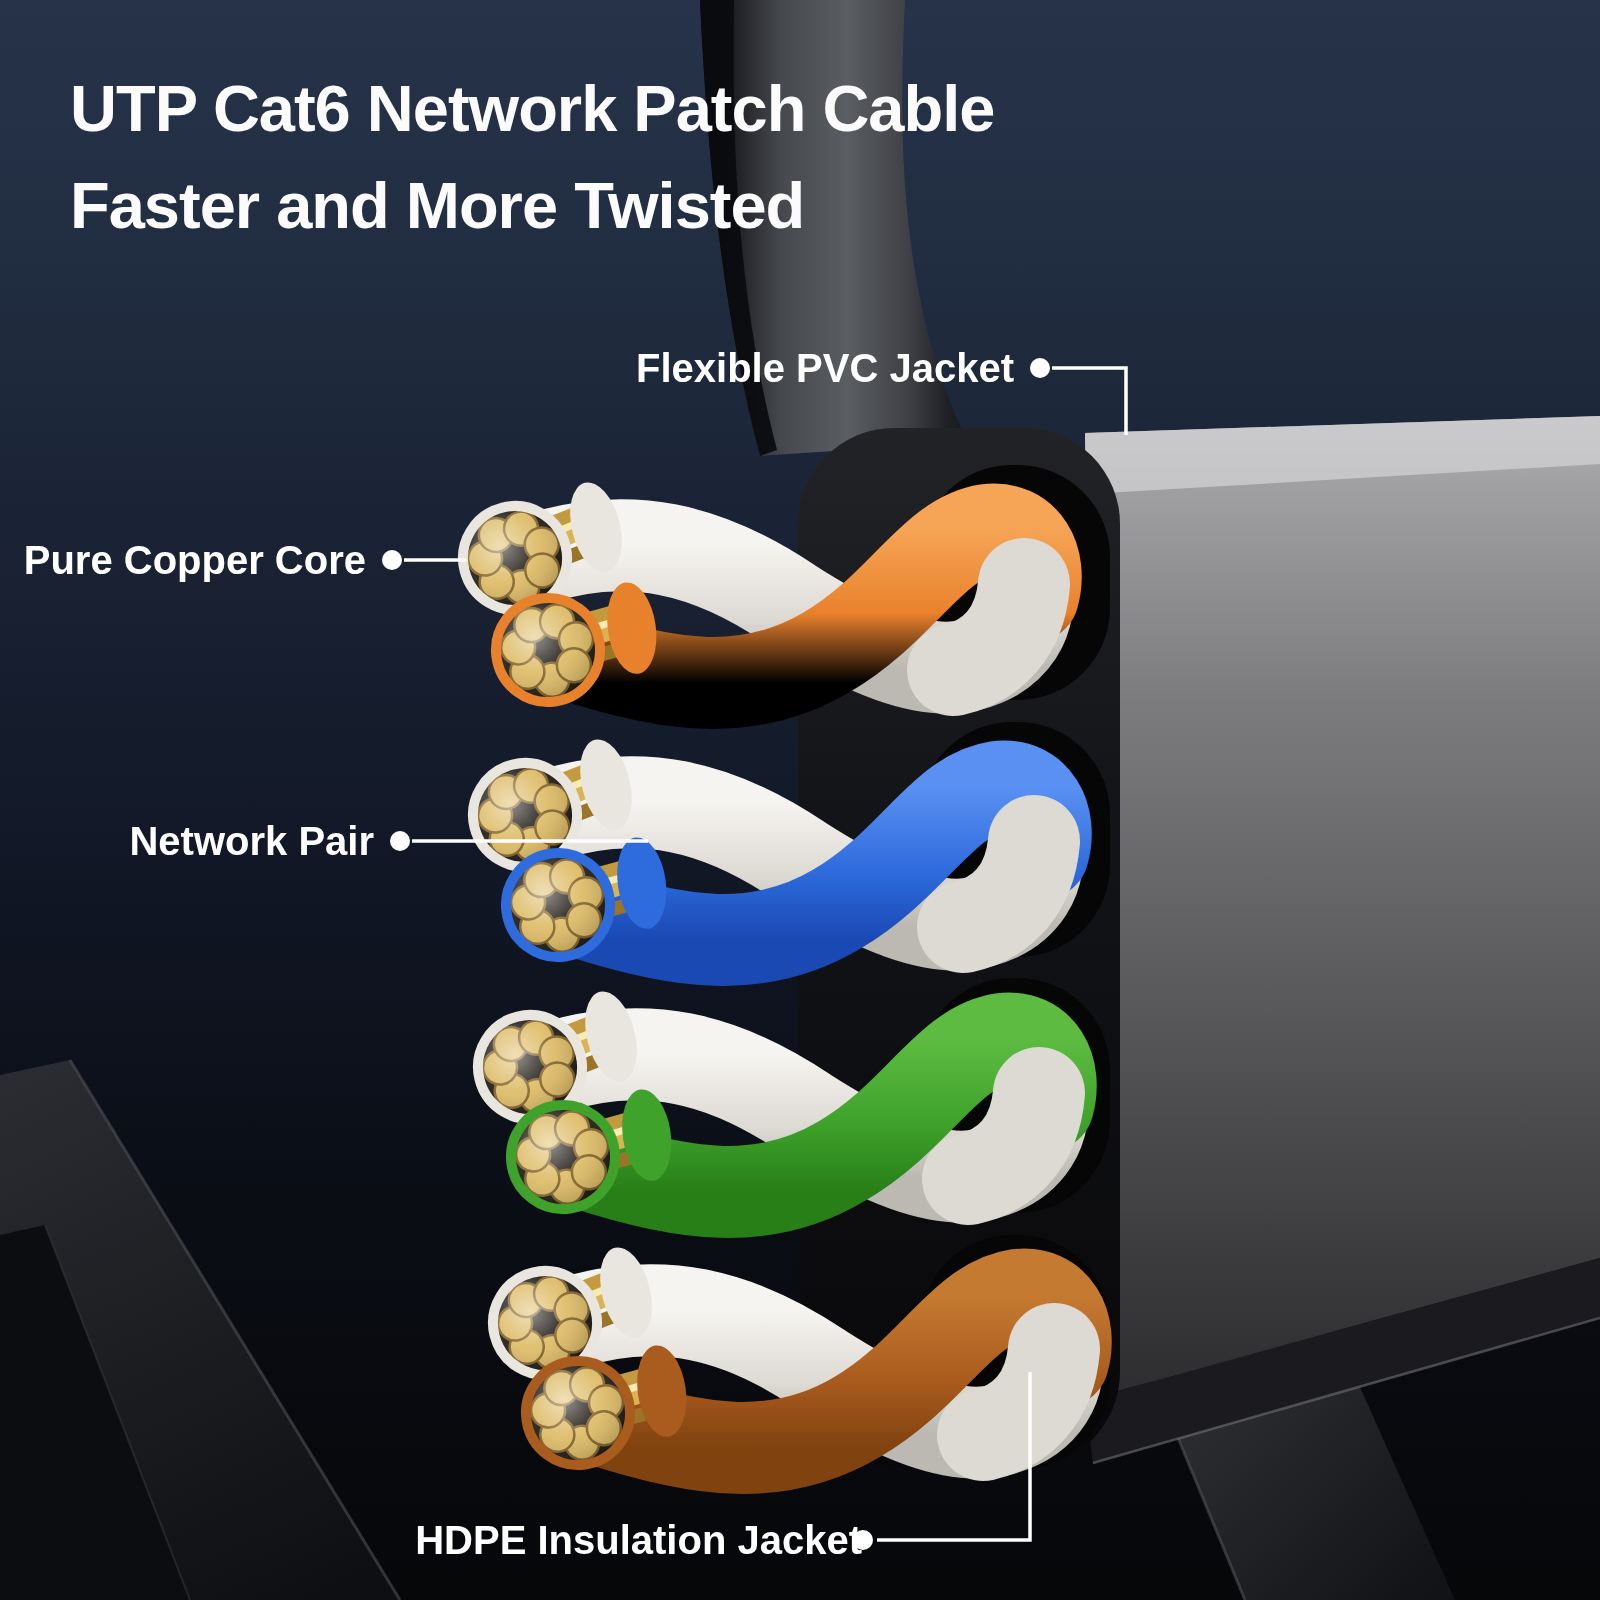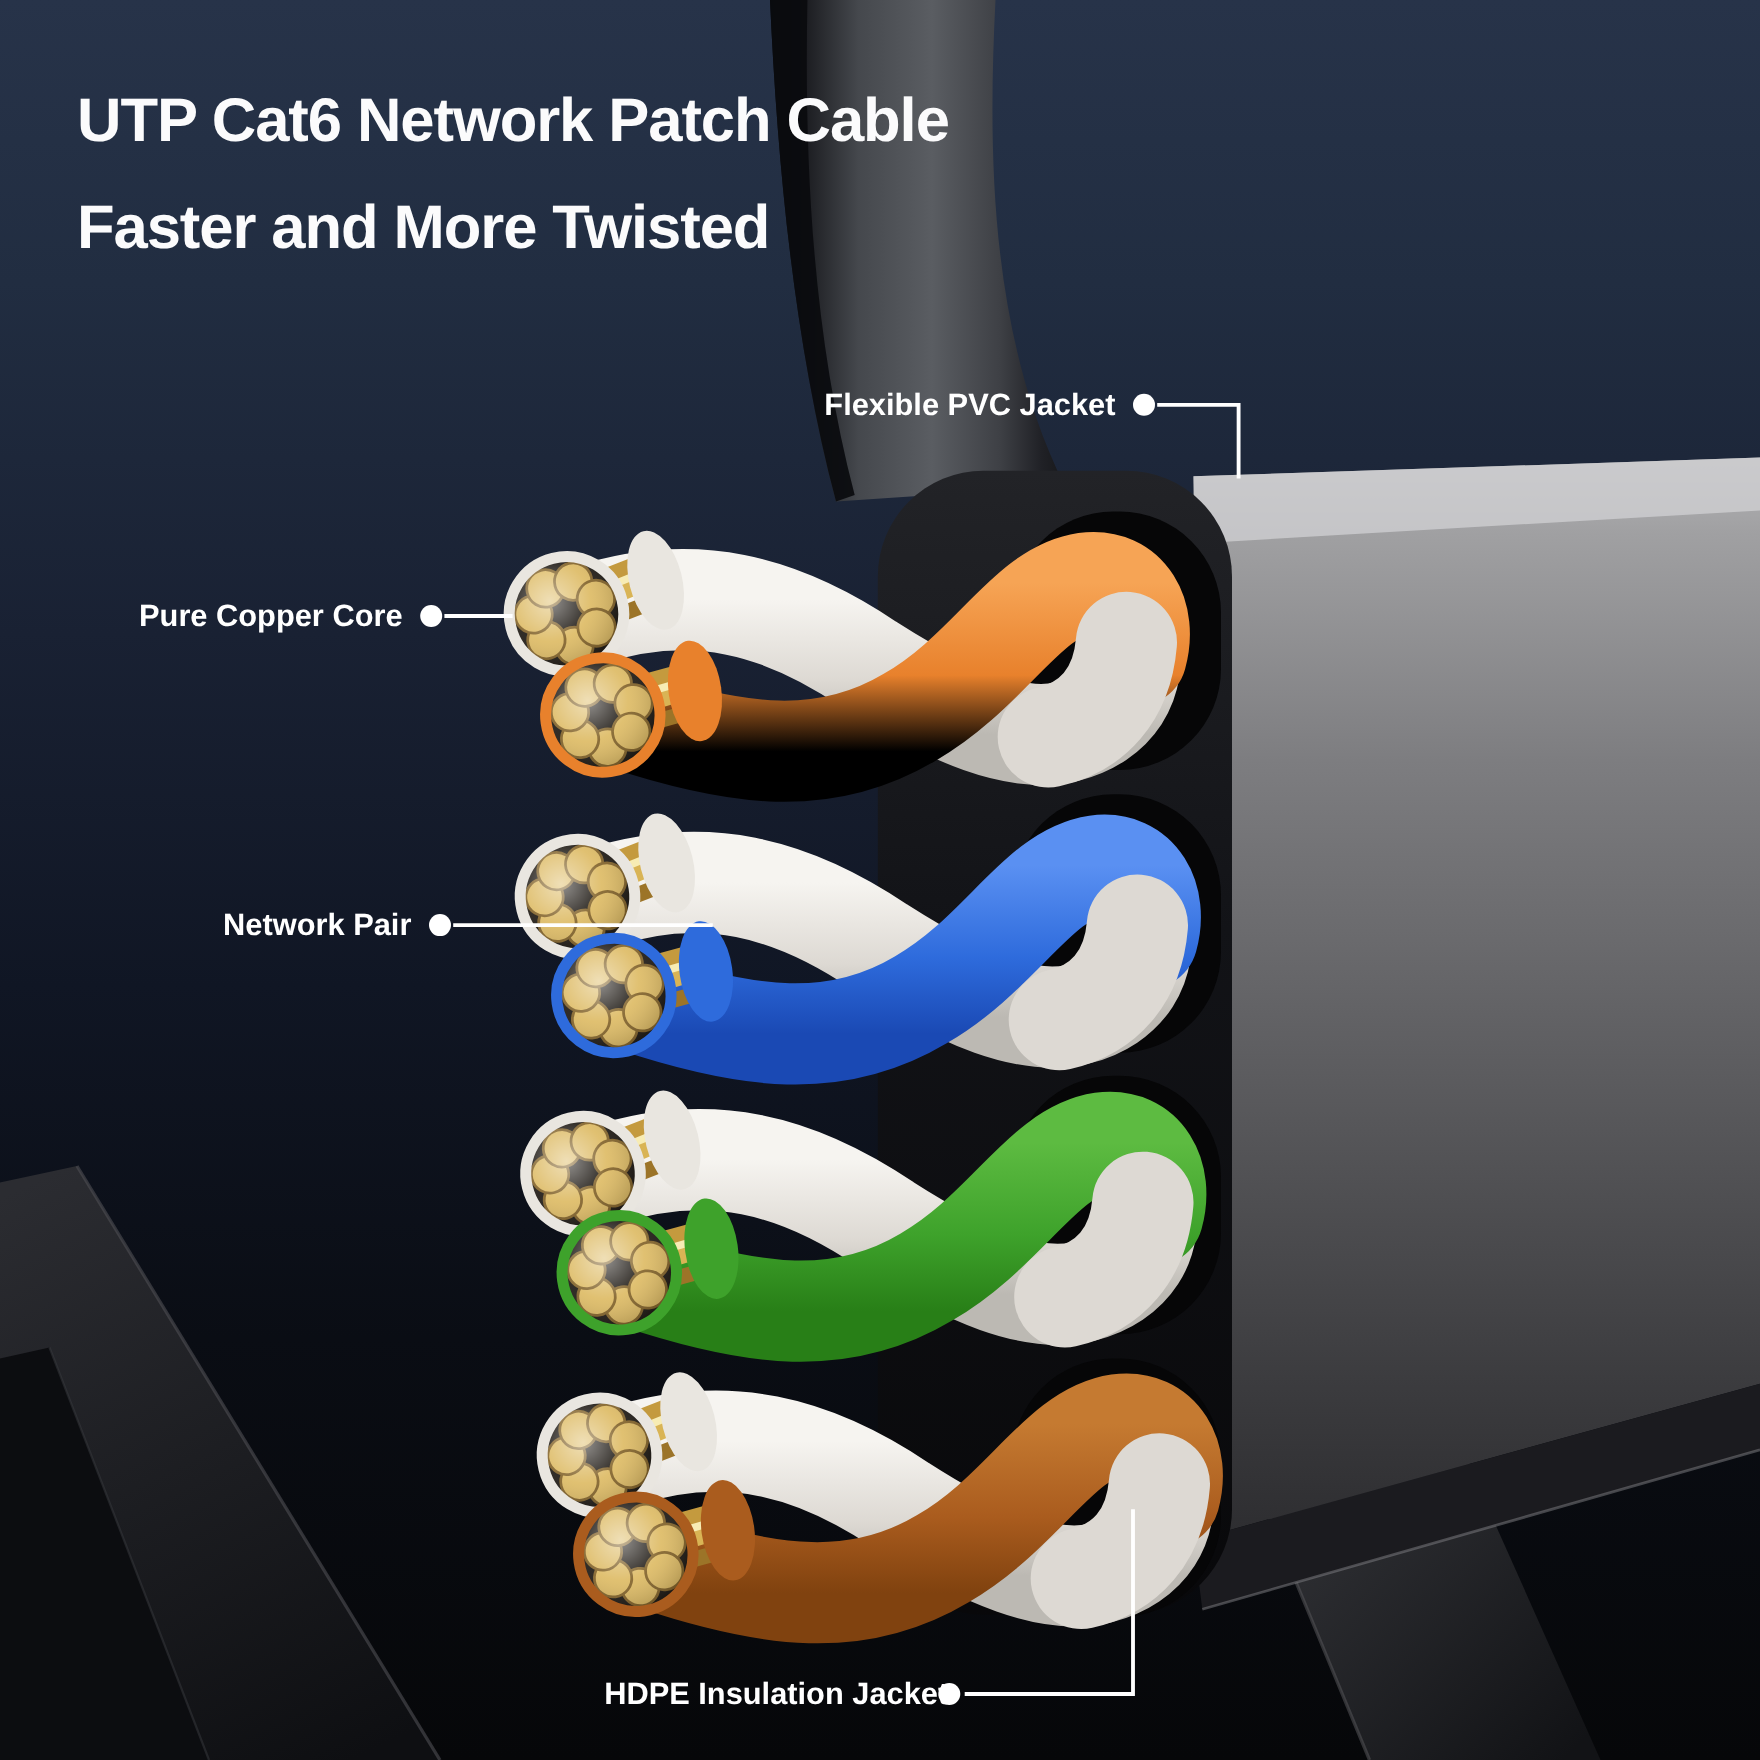--- a/index.html
+++ b/index.html
@@ -4,24 +4,24 @@
 <style>
   html,body{margin:0;padding:0;background:#000;}
   .canvas{
     position:relative;width:1600px;height:1600px;overflow:hidden;
     font-family:"Liberation Sans", sans-serif;
     background:linear-gradient(180deg,#273349 0%,#212d41 16%,#192133 36%,#101624 56%,#0a0d14 76%,#060709 100%);
   }
   .scene{position:absolute;left:0;top:0;}
   .page-title{
     position:absolute;left:70px;top:60px;width:1460px;
-    color:#fbfbfc;font-size:56px;font-weight:bold;line-height:97px;letter-spacing:-1px;
+    color:#fbfbfc;font-size:65px;font-weight:bold;line-height:97px;letter-spacing:-1px;
   }
   .callout{
-    position:absolute;color:#ffffff;font-size:28px;font-weight:bold;line-height:44px;white-space:nowrap;
+    position:absolute;color:#ffffff;font-size:40px;font-weight:bold;line-height:44px;white-space:nowrap;
     text-align:right;
   }
   .callout.pvc{right:586px;top:346px;}
   .callout.copper{right:1234px;top:538px;}
   .callout.twisted{right:1226px;top:819px;}
   .callout.hdpe{right:738px;top:1518px;}
 </style>
 </head>
 <body>
 

